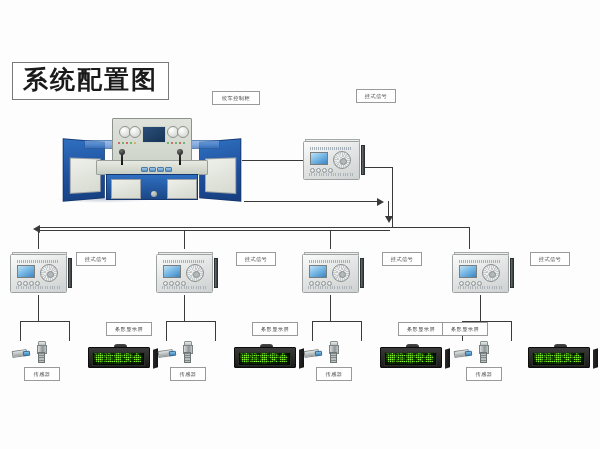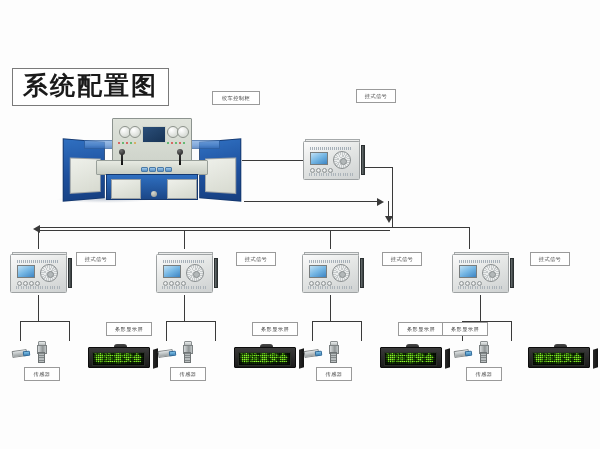--- a/index.html
+++ b/index.html
@@ -15,21 +15,21 @@
     width: 600px;
     height: 449px;
     background: #fdfdfd;
     overflow: hidden;
   }
 
   
   .title-box {
     position: absolute;
     left: 12px;
-    top: 68px;
+    top: 62px;
     padding: 4px 10px 6px 10px;
     border: 1.5px solid #7a7a7a;
     background: #ffffff;
   }
   .title-text {
     font-size: 25px;
     font-weight: bold;
     letter-spacing: 2px;
     color: #1a1a1a;
     line-height: 1.05;

